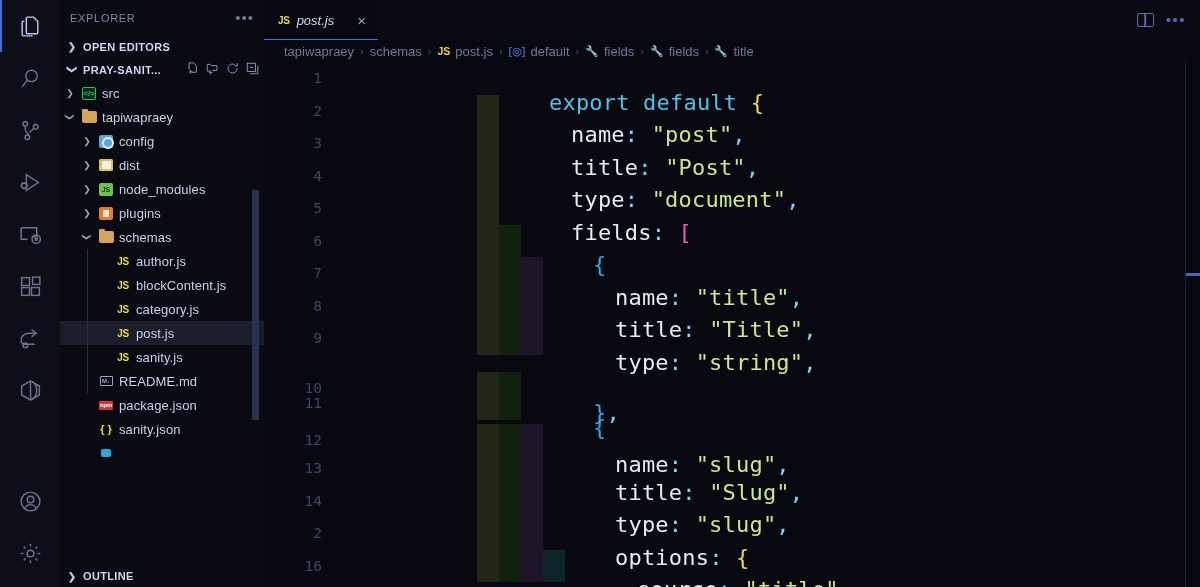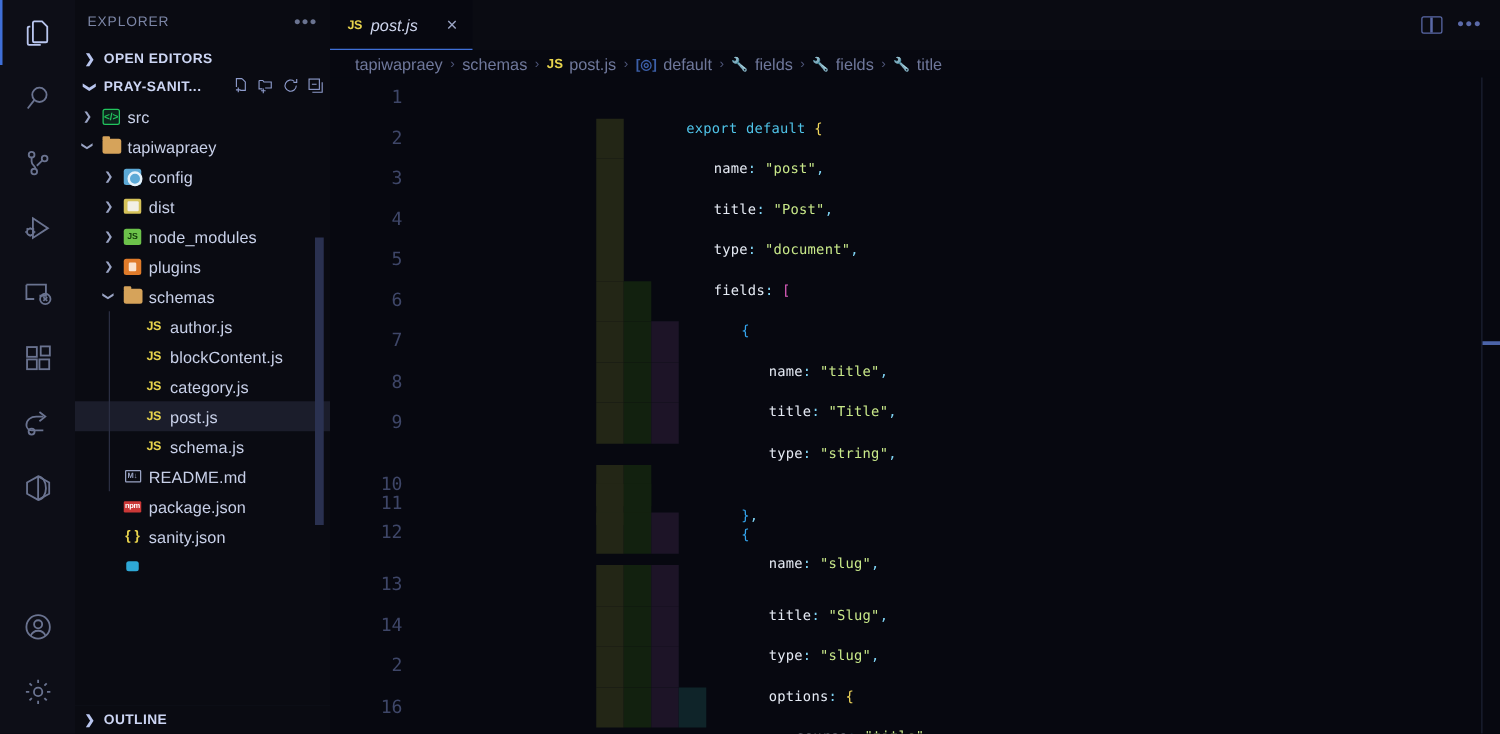--- a/index.html
+++ b/index.html
@@ -139,21 +139,21 @@
   .cl {
     position: absolute; left: 0; right: 0; height: 32.5px;
     display: flex; align-items: center;
   }
   .lnum {
     position: absolute; left: 0; width: 58px; text-align: right;
     font-family: "DejaVu Sans Mono", monospace; font-size: 14.5px; color: #3e4668;
   }
   .ctext {
     position: absolute; left: 72px; font-family: "DejaVu Sans Mono", monospace;
-    font-size: 11px; white-space: pre; letter-spacing: .2px; margin-top: 48px;
+    font-size: 22px; white-space: pre; letter-spacing: .2px; margin-top: 48px;
   }
   .ind {
     position: absolute; width: 22px; top: 0; height: 32.5px;
   }
   .tk-kw   { color: #4fc3e8; }
   .tk-prop { color: #e6ebf5; }
   .tk-punc { color: #7fd4f5; }
   .tk-str  { color: #c9e98a; }
   .tk-b1   { color: #f2d85c; }
   .tk-b2   { color: #e05fc0; }
@@ -400,21 +400,21 @@
           <span class="ic">
             <span class="badge-js">JS</span>
           </span>
           <span class="nm">post.js</span>
         </div>
         <div class="row" style="padding-left: 38px;">
           <span class="tw blank">❯</span>
           <span class="ic">
             <span class="badge-js">JS</span>
           </span>
-          <span class="nm">schema.js</span>
+          <span class="nm">sanity.js</span>
         </div>
         <div class="row" style="padding-left: 21px;">
           <span class="tw blank">❯</span>
           <span class="ic">
             <span class="badge-md">M↓</span>
           </span>
           <span class="nm">README.md</span>
         </div>
         <div class="row" style="padding-left: 21px;">
           <span class="tw blank">❯</span>
@@ -555,21 +555,21 @@
             <div class="ind" style="left: 235px; background: rgb(18, 33, 15);"></div>
             <span class="lnum">10</span>
             <span class="ctext" style="left: 329px;"><span class="tk-b3">}</span><span class="tk-punc">,</span></span>
           </div>
           <div class="cl" style="top: 325px;">
             <div class="ind" style="left: 213px; background: rgb(35, 38, 22);"></div>
             <div class="ind" style="left: 235px; background: rgb(18, 33, 15);"></div>
             <span class="lnum">11</span>
             <span class="ctext" style="left: 329px;"><span class="tk-b3">{</span></span>
           </div>
-          <div class="cl" style="top: 348px;">
+          <div class="cl" style="top: 362px;">
             <div class="ind" style="left: 213px; background: rgb(35, 38, 22);"></div>
             <div class="ind" style="left: 235px; background: rgb(18, 33, 15);"></div>
             <div class="ind" style="left: 257px; background: rgb(29, 20, 39);"></div>
             <span class="lnum">12</span>
             <span class="ctext" style="left: 351px;"><span class="tk-prop">name</span><span class="tk-punc">: </span><span class="tk-str">"slug"</span><span class="tk-punc">,</span></span>
           </div>
           <div class="cl" style="top: 390px;">
             <div class="ind" style="left: 213px; background: rgb(35, 38, 22);"></div>
             <div class="ind" style="left: 235px; background: rgb(18, 33, 15);"></div>
             <div class="ind" style="left: 257px; background: rgb(29, 20, 39);"></div>

